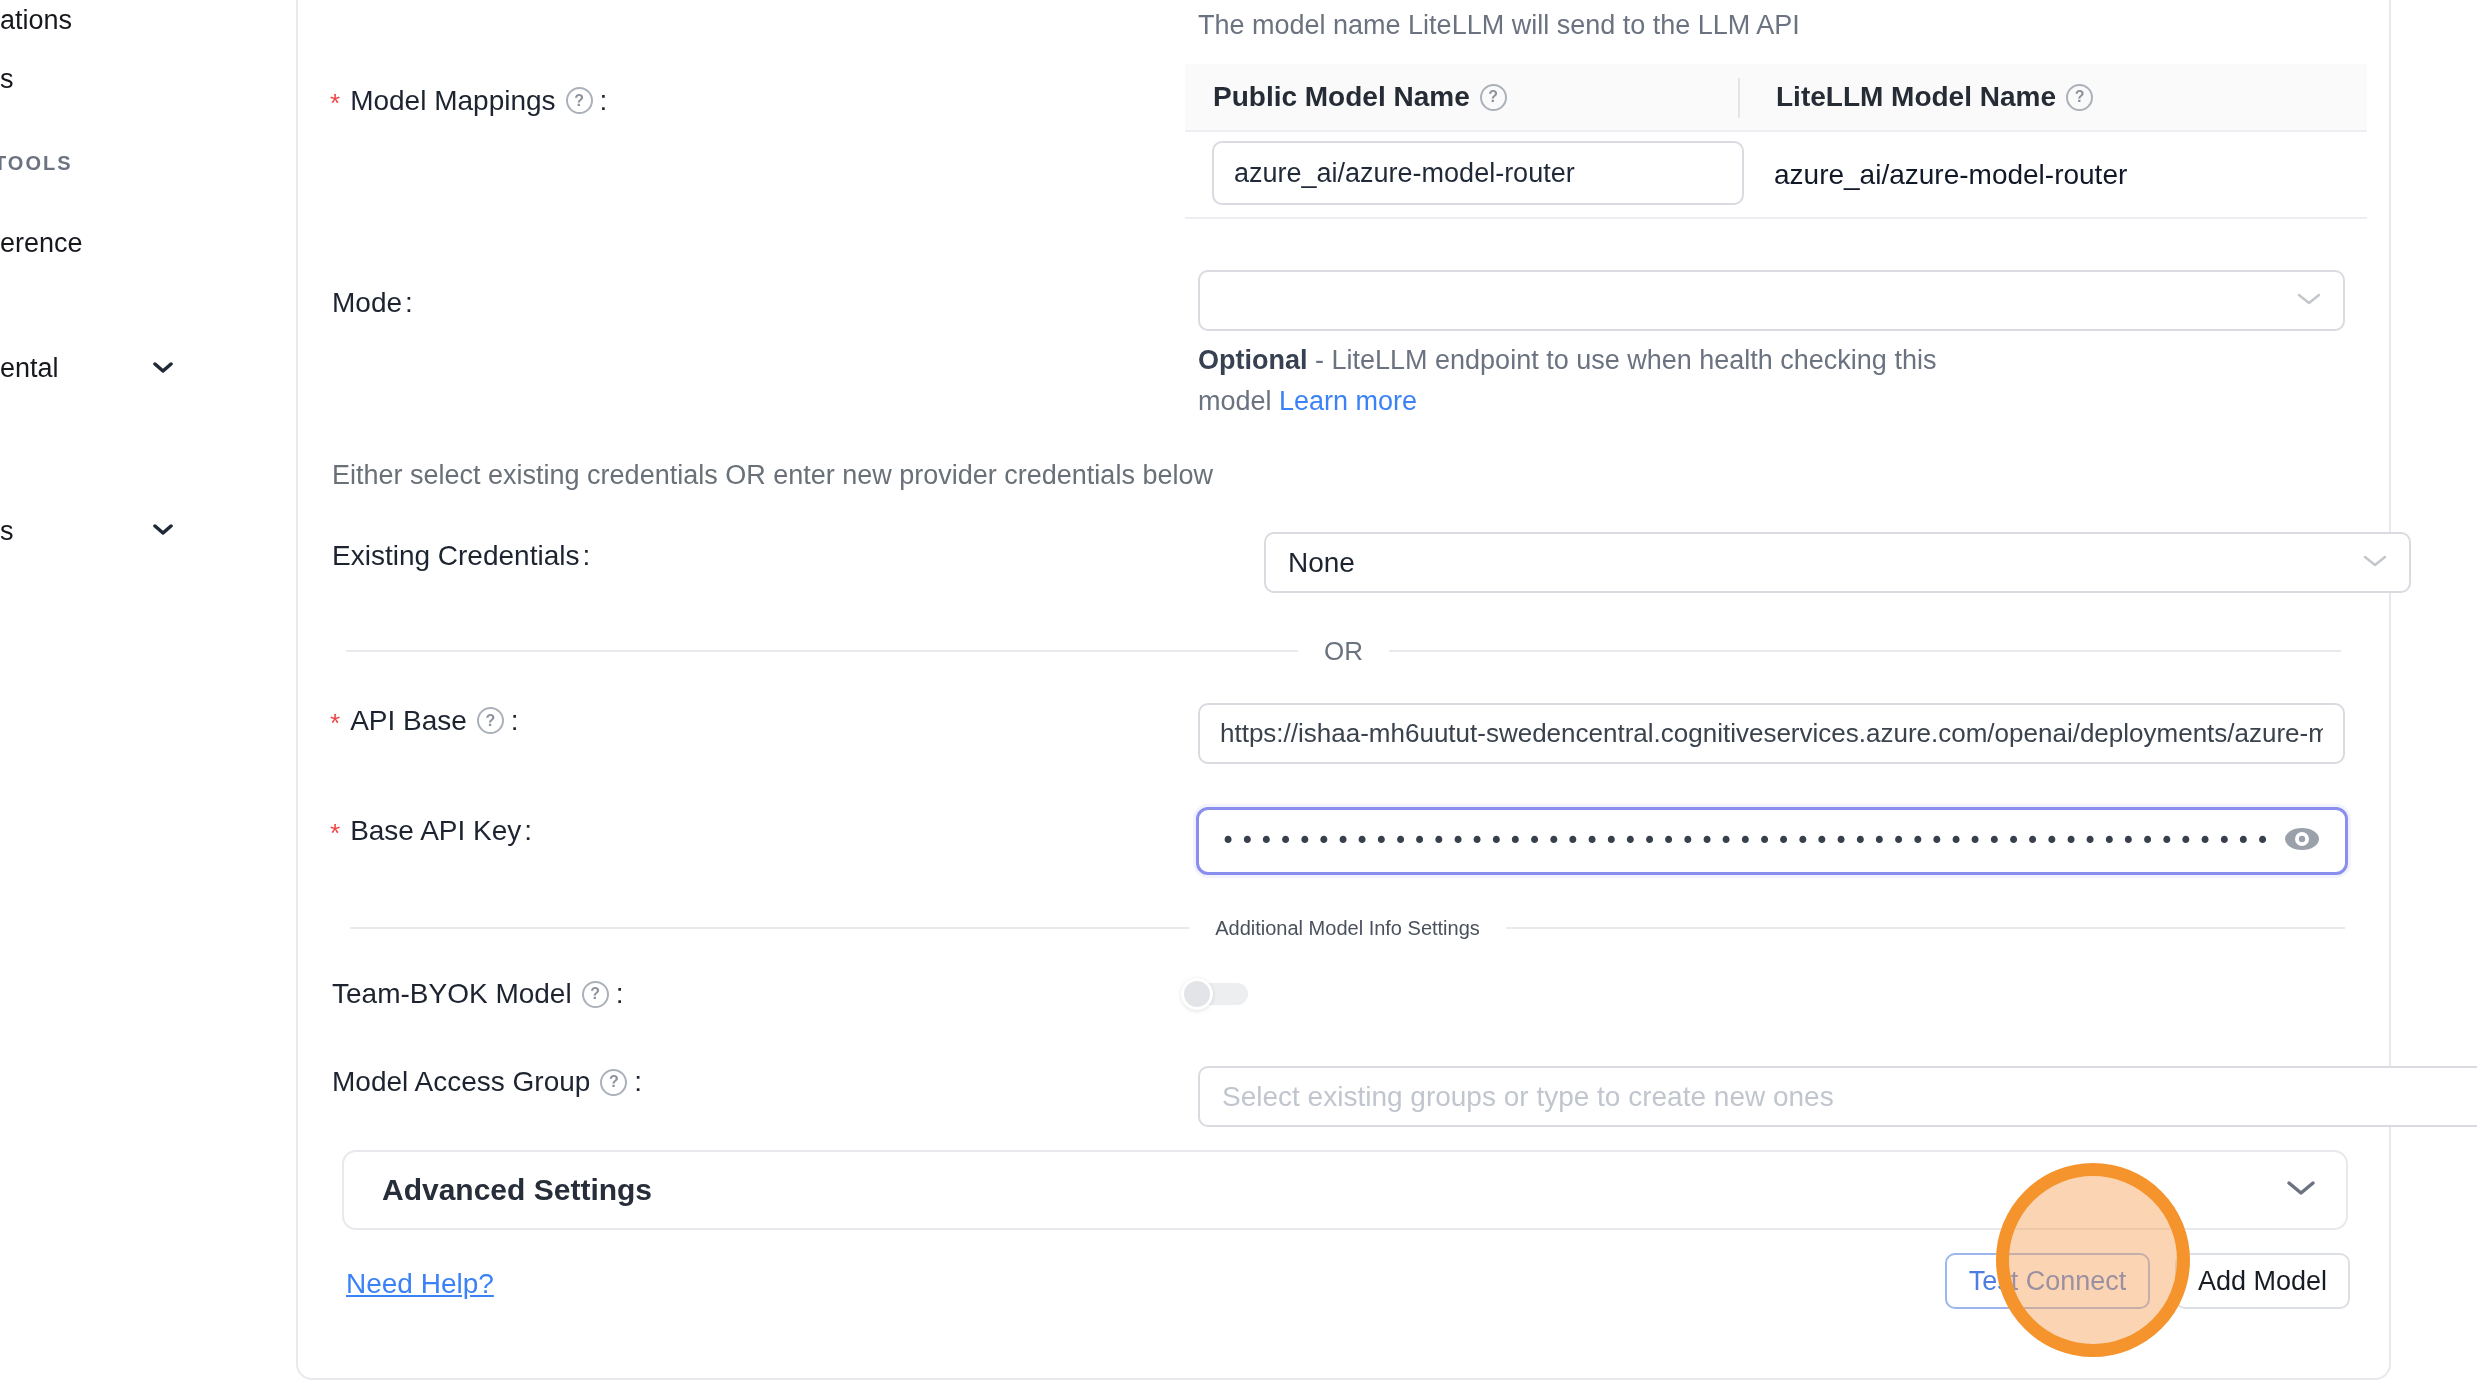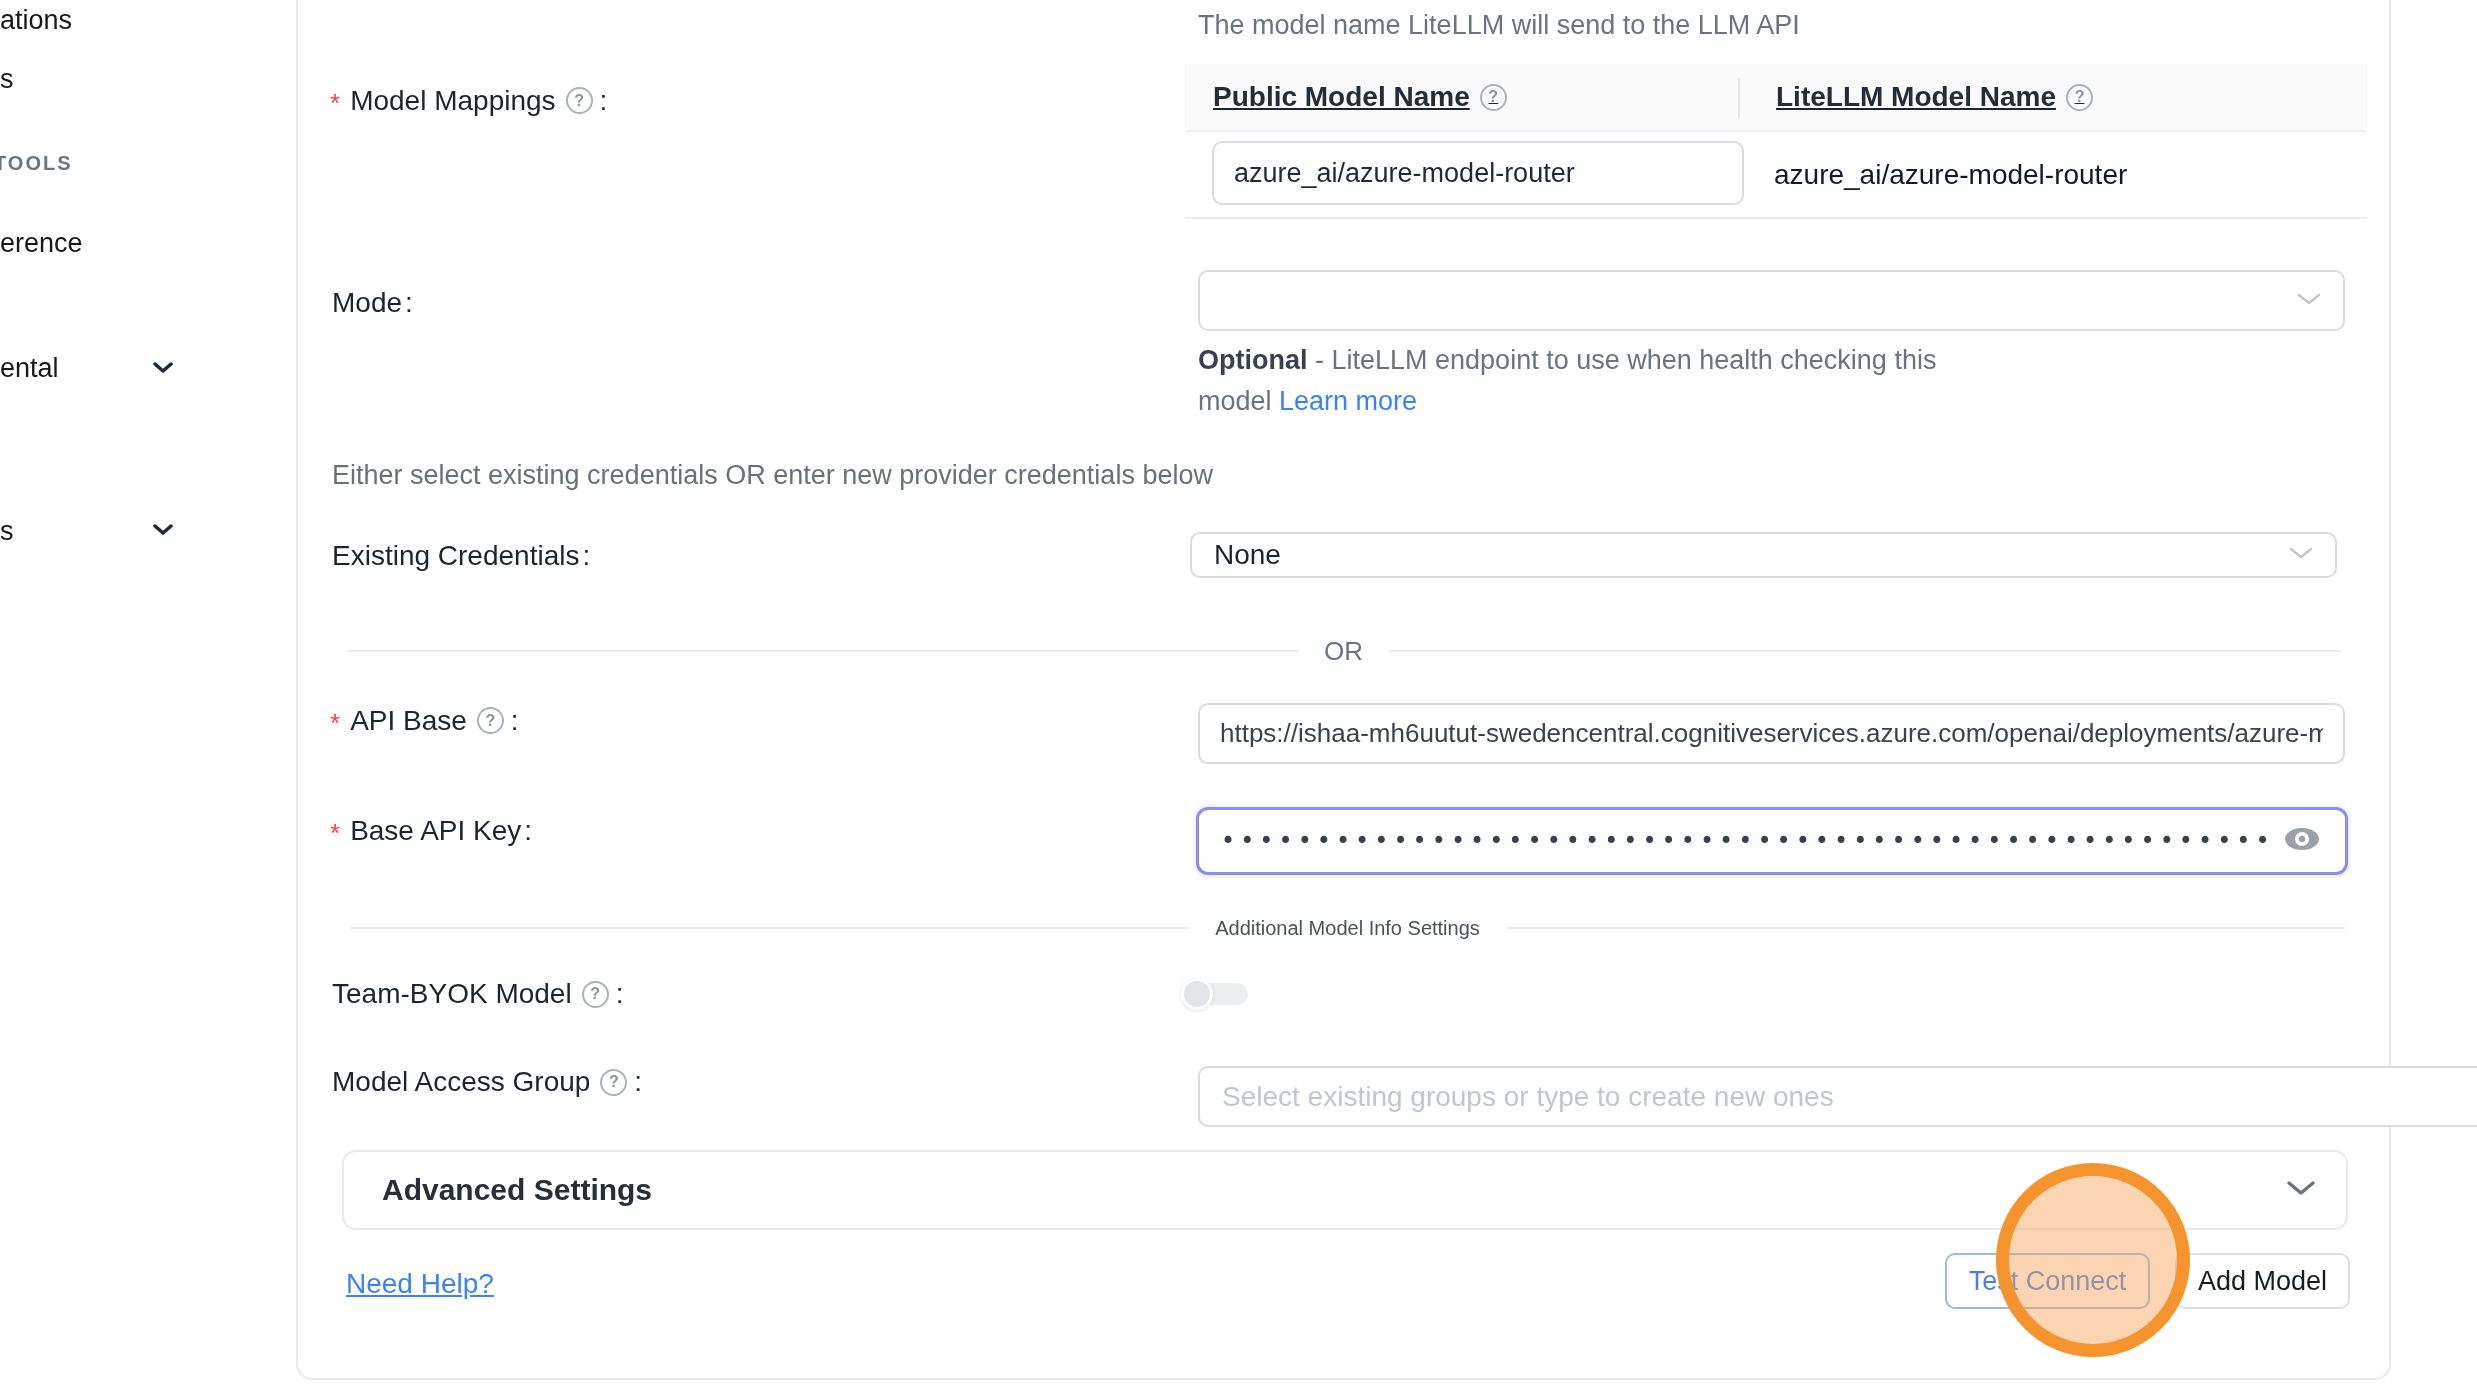--- a/index.html
+++ b/index.html
@@ -43,21 +43,21 @@
   .eye { margin:0 24px 0 10px; cursor:pointer; flex:0 0 auto; }
 
   
   .divider { display:flex; align-items:center; }
   .divider .line { flex:1; height:2px; background:#e8eaed; }
   .divider .dtext { margin:0 26px; white-space:nowrap; }
   .or-text { font-size:26px; color:#6b7280; }
   .add-text { font-size:20px; color:#4a515c; }
 
   
-  .mtable { left:1185px; top:64px; width:1182px;text-decoration:underline; }
+  .mtable { left:1185px; top:64px; width:1182px; }
   .mt-header { display:flex; height:68px; background:#fafafa; border-bottom:2px solid #eceef1;
                align-items:center; position:relative; }
   .mt-h1 { width:553px; padding-left:28px; display:flex; align-items:center;
            font-size:28px; font-weight:700; color:#262c36; }
   .mt-h2 { flex:1; padding-left:38px; display:flex; align-items:center;
            font-size:28px; font-weight:700; color:#262c36; }
   .mt-coldiv { position:absolute; left:553px; top:14px; height:40px; width:2px; background:#e3e5e8; }
   .mt-row { display:flex; height:87px; border-bottom:2px solid #eceef1; align-items:center; position:relative; }
   .mt-input { position:absolute; left:27px; top:9px; width:532px; height:64px; }
   .mt-val { position:absolute; left:589px; font-size:28px; color:#111827; }
@@ -159,21 +159,21 @@
 <div class="abs optnote" style="left:1198px; top:340px">
   <b>Optional</b><span> - LiteLLM endpoint to use when health checking this model </span><a class="bluelink" href="#">Learn more</a>
 </div>
 
 <div class="abs" style="left:332px; top:460px; font-size:27px; color:#697077">Either select existing credentials OR enter new provider credentials below</div>
 
 <div class="abs label" style="left:332px; top:540px">
   <span>Existing Credentials</span>
   <span class="colon">:</span>
 </div>
-<div class="abs selectbox" style="left:1190px; top:532px; width:1147px; height:46px">
+<div class="abs selectbox" style="left:1264px; top:532px; width:1147px; height:61px">
   <span class="sel-value">None</span>
   <span class="chev">
     <svg width="24" height="13" viewBox="0 0 24 13">
         <polyline points="2,2 12,10 22,2" fill="none" stroke="#c3c7cd" stroke-width="2.5" stroke-linecap="round" stroke-linejoin="round"></polyline>
       </svg>
   </span>
 </div>
 
 <div class="abs divider" style="left:346px; top:636px; width:1995px; height:30px">
   <div class="line"></div>

